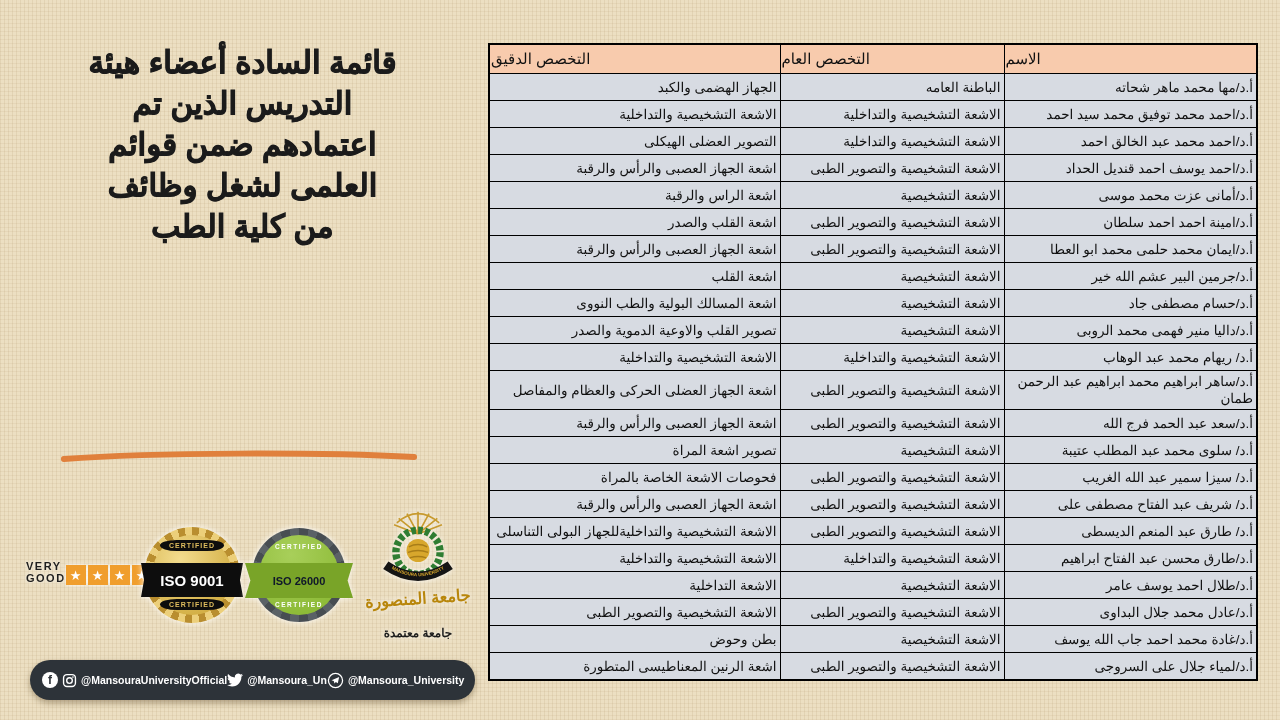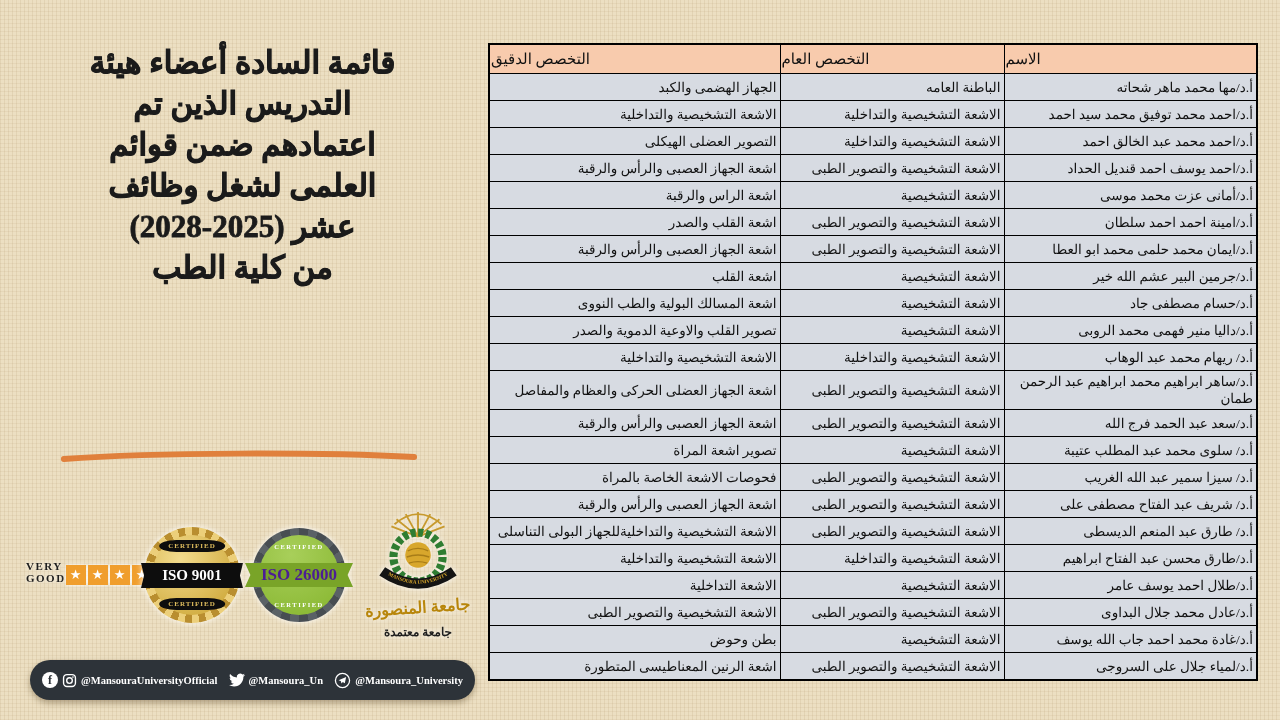--- a/index.html
+++ b/index.html
@@ -1,17 +1,17 @@
 <!DOCTYPE html>
 <html lang="ar"><head>
 <meta charset="utf-8">
 <style>
   html,body{margin:0;padding:0;}
   #page{position:relative;width:1280px;height:720px;overflow:hidden;
-    font-family:Liberation Serif, serif;
+    font-family:Liberation Sans, sans-serif;
     background-color:#ecdfc2;
     background-image:
       repeating-linear-gradient(90deg, rgba(166,138,92,0.14) 0 1px, rgba(0,0,0,0) 1px 4px),
       repeating-linear-gradient(0deg, rgba(166,138,92,0.10) 0 1px, rgba(0,0,0,0) 1px 4px);}
 
   
   .title{position:absolute;top:42px;left:10px;width:465px;text-align:center;direction:rtl;
     color:#1b1b1b;font-size:31px;font-weight:bold;line-height:41px;
     -webkit-text-stroke:0.8px #1b1b1b;}
   .title-line:last-child{}
@@ -30,47 +30,47 @@
   .qs-logo{margin-top:9px;width:46px;height:36px;border-radius:8px;background:#f09e2d;color:#fff;
     font-weight:bold;font-size:21px;display:flex;align-items:center;justify-content:center;
     filter:drop-shadow(0 0 2px #fff);}
 
   
   .badge9001{position:relative;width:96px;height:96px;filter:drop-shadow(0 0 3px rgba(255,255,255,.95));}
   .b9-outer{position:absolute;inset:0;border-radius:50%;
     background:repeating-conic-gradient(#b98e2f 0deg 9deg,#eccf7a 9deg 18deg);}
   .b9-ring{position:absolute;inset:8px;border-radius:50%;
     background:radial-gradient(circle at 35% 30%,#f3dc8e,#c9a12e);}
-  .b9-band{position:absolute;left:-3px;right:-3px;top:36px;height:25px;background:#0d0d0d;
+  .b9-band{position:absolute;left:-3px;right:-3px;top:36px;height:34px;background:#0d0d0d;
     display:flex;align-items:center;justify-content:center;color:#fff;font-weight:bold;font-size:15px;
     clip-path:polygon(0 0,100% 0,97% 50%,100% 100%,0 100%,3% 50%);}
   .b9-cert{position:absolute;left:50%;transform:translateX(-50%);background:#0d0d0d;color:#dfbd5e;
     font-size:7px;font-weight:bold;letter-spacing:1px;padding:2px 9px;border-radius:50%/95%;}
   .b9-top{top:13px;}
   .b9-bottom{bottom:13px;}
 
   
   .badge26{position:relative;width:94px;height:94px;filter:drop-shadow(0 0 3px rgba(255,255,255,.95));}
   .b26-outer{position:absolute;inset:0;border-radius:50%;
     background:repeating-conic-gradient(#474d52 0deg 12deg,#5a6166 12deg 24deg);}
   .b26-inner{position:absolute;inset:7px;border-radius:50%;
     background:radial-gradient(circle at 40% 25%,#a8cf5a,#86b52e);}
   .b26-cert{position:absolute;left:50%;transform:translateX(-50%);color:#fff;font-size:6.5px;
     font-weight:bold;letter-spacing:1.5px;}
   .b26-top{top:15px;}
   .b26-bottom{bottom:14px;}
-  .b26-ribbon{position:absolute;left:-7px;right:-7px;top:35px;height:24px;background:#79a428;
-    display:flex;align-items:center;justify-content:center;color:#4c1d95;font-weight:bold;font-size:17px;
+  .b26-ribbon{position:absolute;left:-7px;right:-7px;top:35px;height:35px;background:#79a428;
+    display:flex;align-items:center;justify-content:center;color:#0f172a;font-weight:bold;font-size:11px;
     clip-path:polygon(0 0,100% 0,95% 50%,100% 100%,0 100%,5% 50%);}
 
   
   .uni{position:relative;width:120px;height:130px;display:flex;flex-direction:column;align-items:center;
     filter:drop-shadow(0 0 3px rgba(255,255,255,.9));}
   .uni-name-ar{color:#b8860b;font-weight:bold;font-size:16px;line-height:1;transform:rotate(-4deg);direction:rtl;}
-  .uni-accredited{color:#1d1d1d;font-weight:bold;font-size:12px;margin-top:9px;direction:rtl;}
+  .uni-accredited{color:#1d1d1d;font-weight:bold;font-size:12px;margin-top:19px;direction:rtl;}
 
   
   .social{position:absolute;left:30px;top:660px;width:445px;height:40px;background:#2d3339;
     border-radius:21px;display:flex;align-items:center;justify-content:space-between;
     padding:0 12px;box-sizing:border-box;color:#fff;font-size:10.5px;font-weight:bold;
     box-shadow:0 3px 6px rgba(60,40,10,.35);}
   .sgroup{display:flex;align-items:center;gap:4px;white-space:nowrap;}
   .fb-icon{width:16px;height:16px;border-radius:50%;background:#fff;color:#2d3339;font-weight:bold;
     font-size:12px;display:flex;align-items:center;justify-content:center;line-height:1;}
 
@@ -87,21 +87,20 @@
 </head>
 <body>
 
 <div id="page">
 
   <div class="title">
       <div class="title-line">قائمة السادة أعضاء هيئة</div>
       <div class="title-line">التدريس الذين تم</div>
       <div class="title-line">اعتمادهم ضمن قوائم</div>
       <div class="title-line">العلمى لشغل وظائف</div>
-      <div class="title-line">عشر (2025-2028)</div>
       <div class="title-line">من كلية الطب</div>
     </div>
 
   <svg class="underline" viewBox="0 0 370 16">
     <path d="M6,10 C 100,3 270,3 364,8" fill="none" stroke="#e0803c" stroke-width="6" stroke-linecap="round"></path>
   </svg>
 
   <div class="badges">
 
     <div class="qs">

